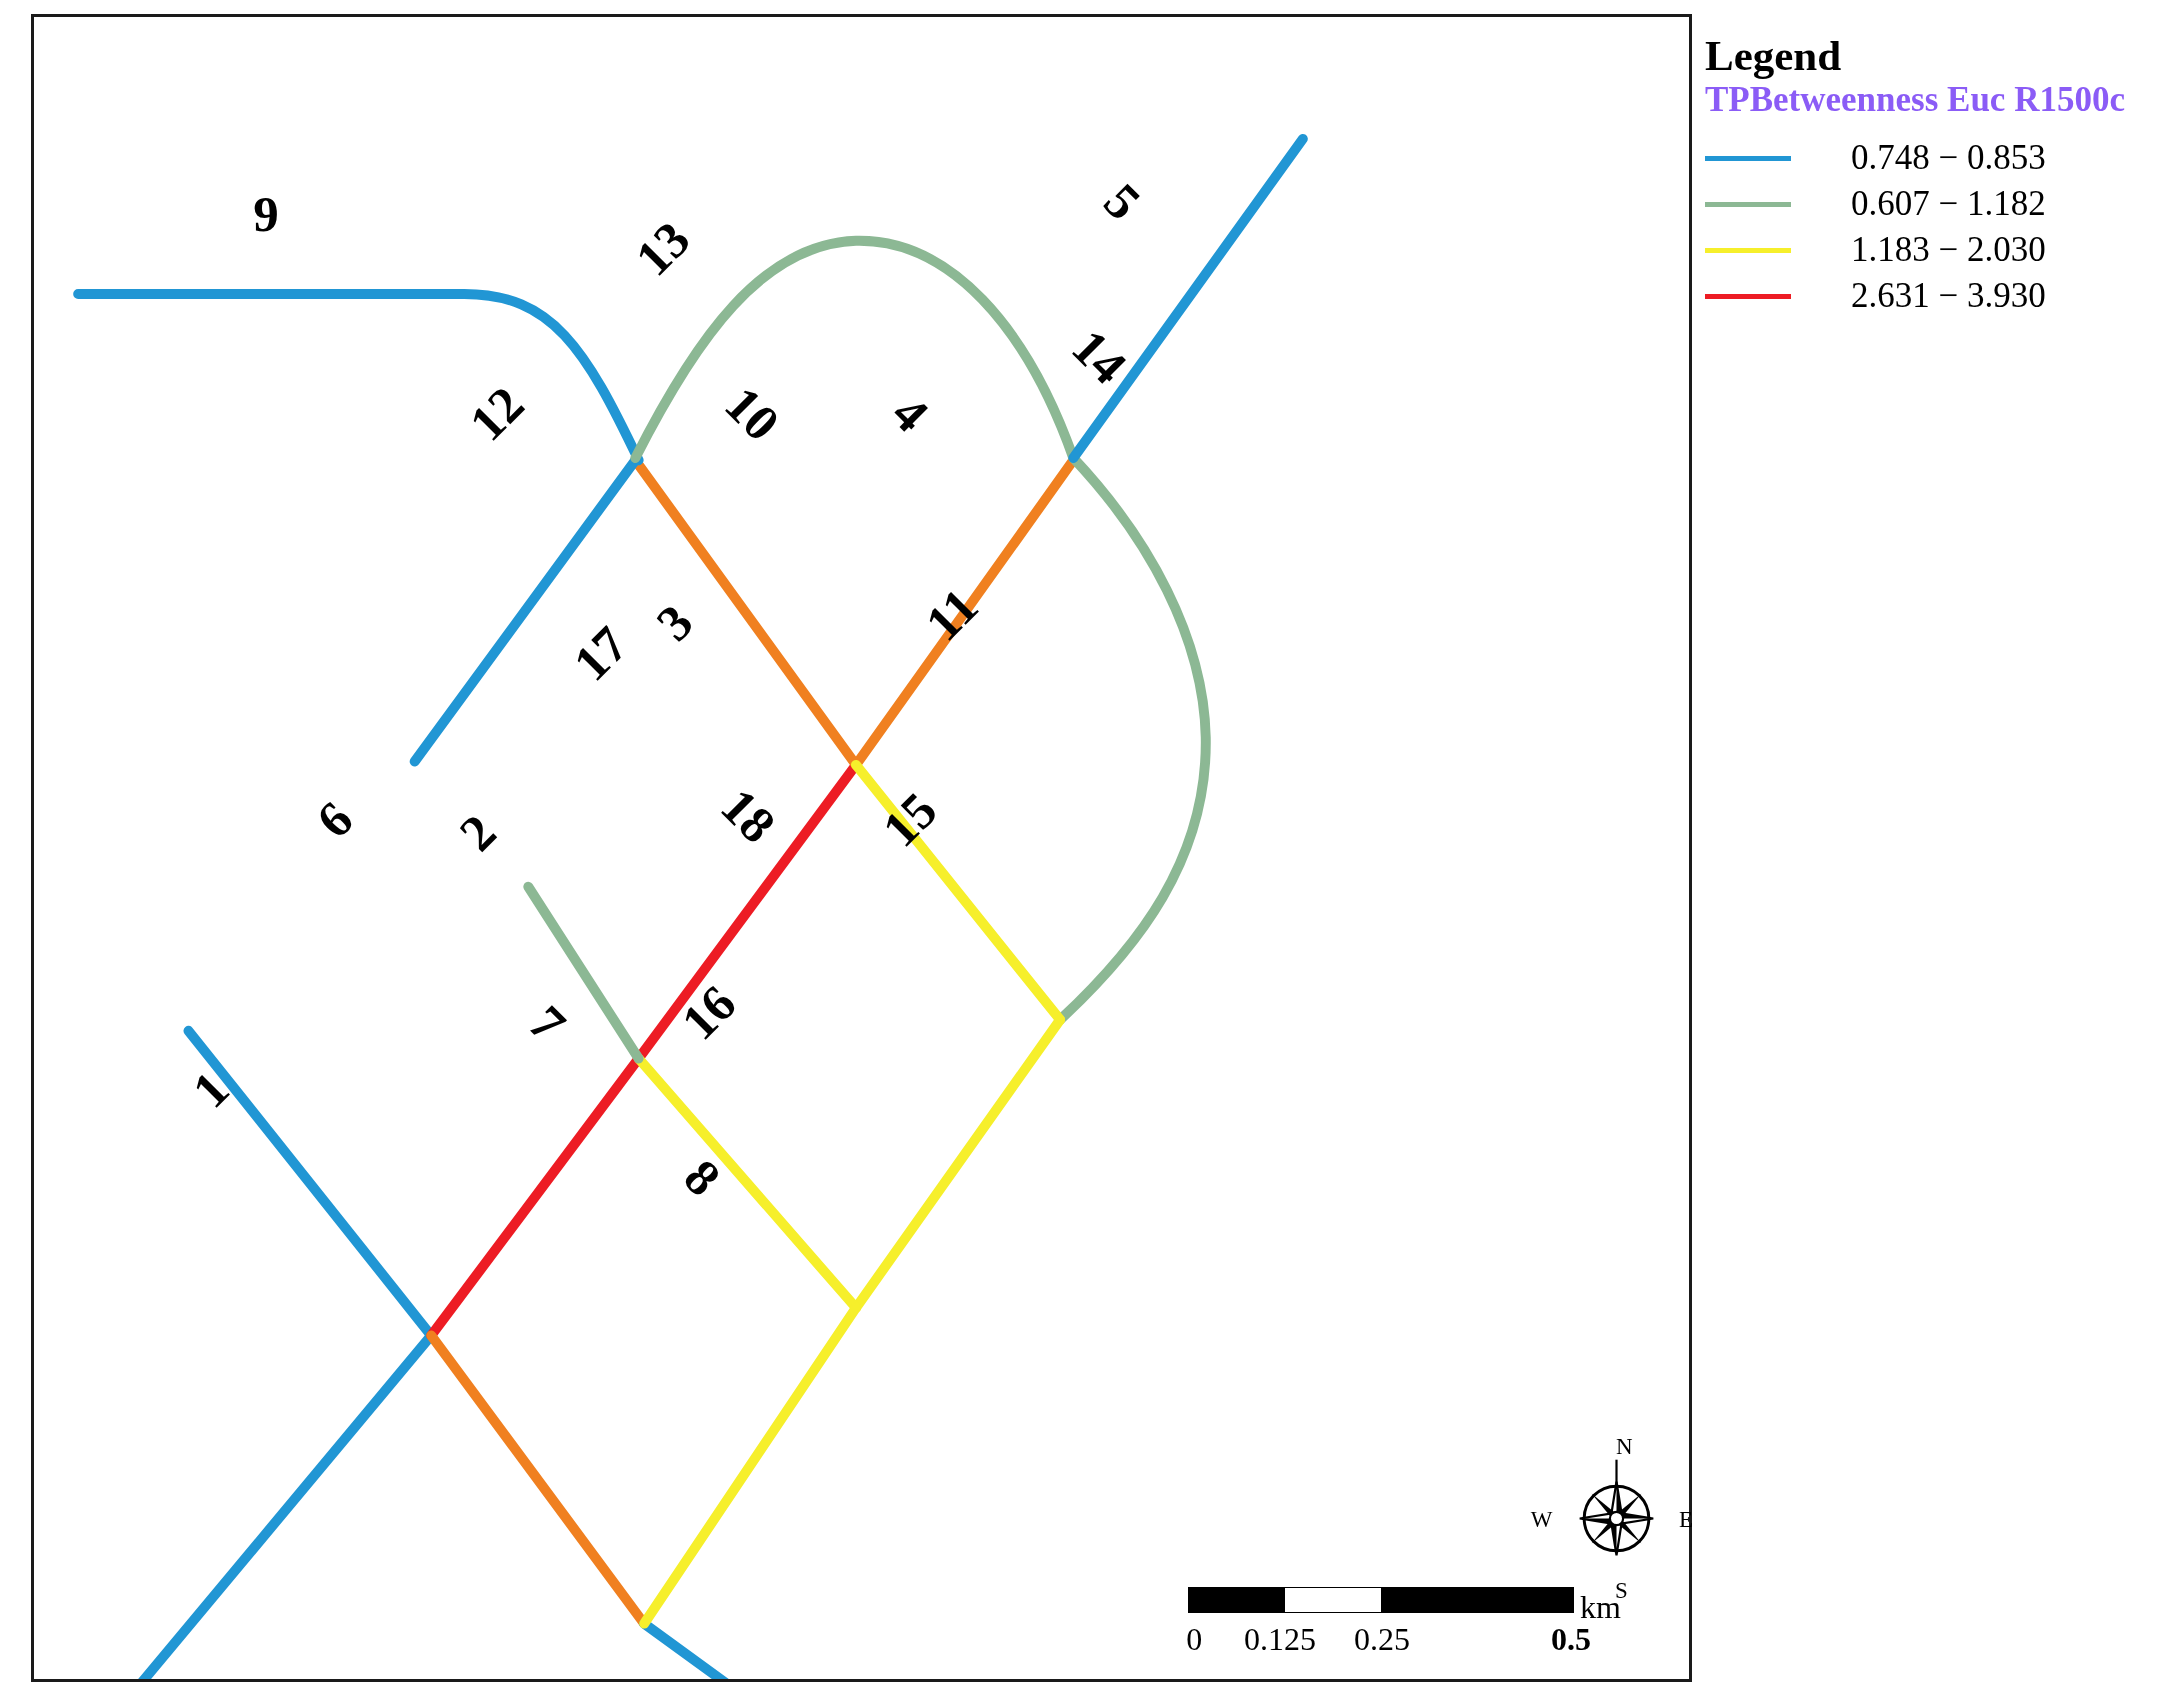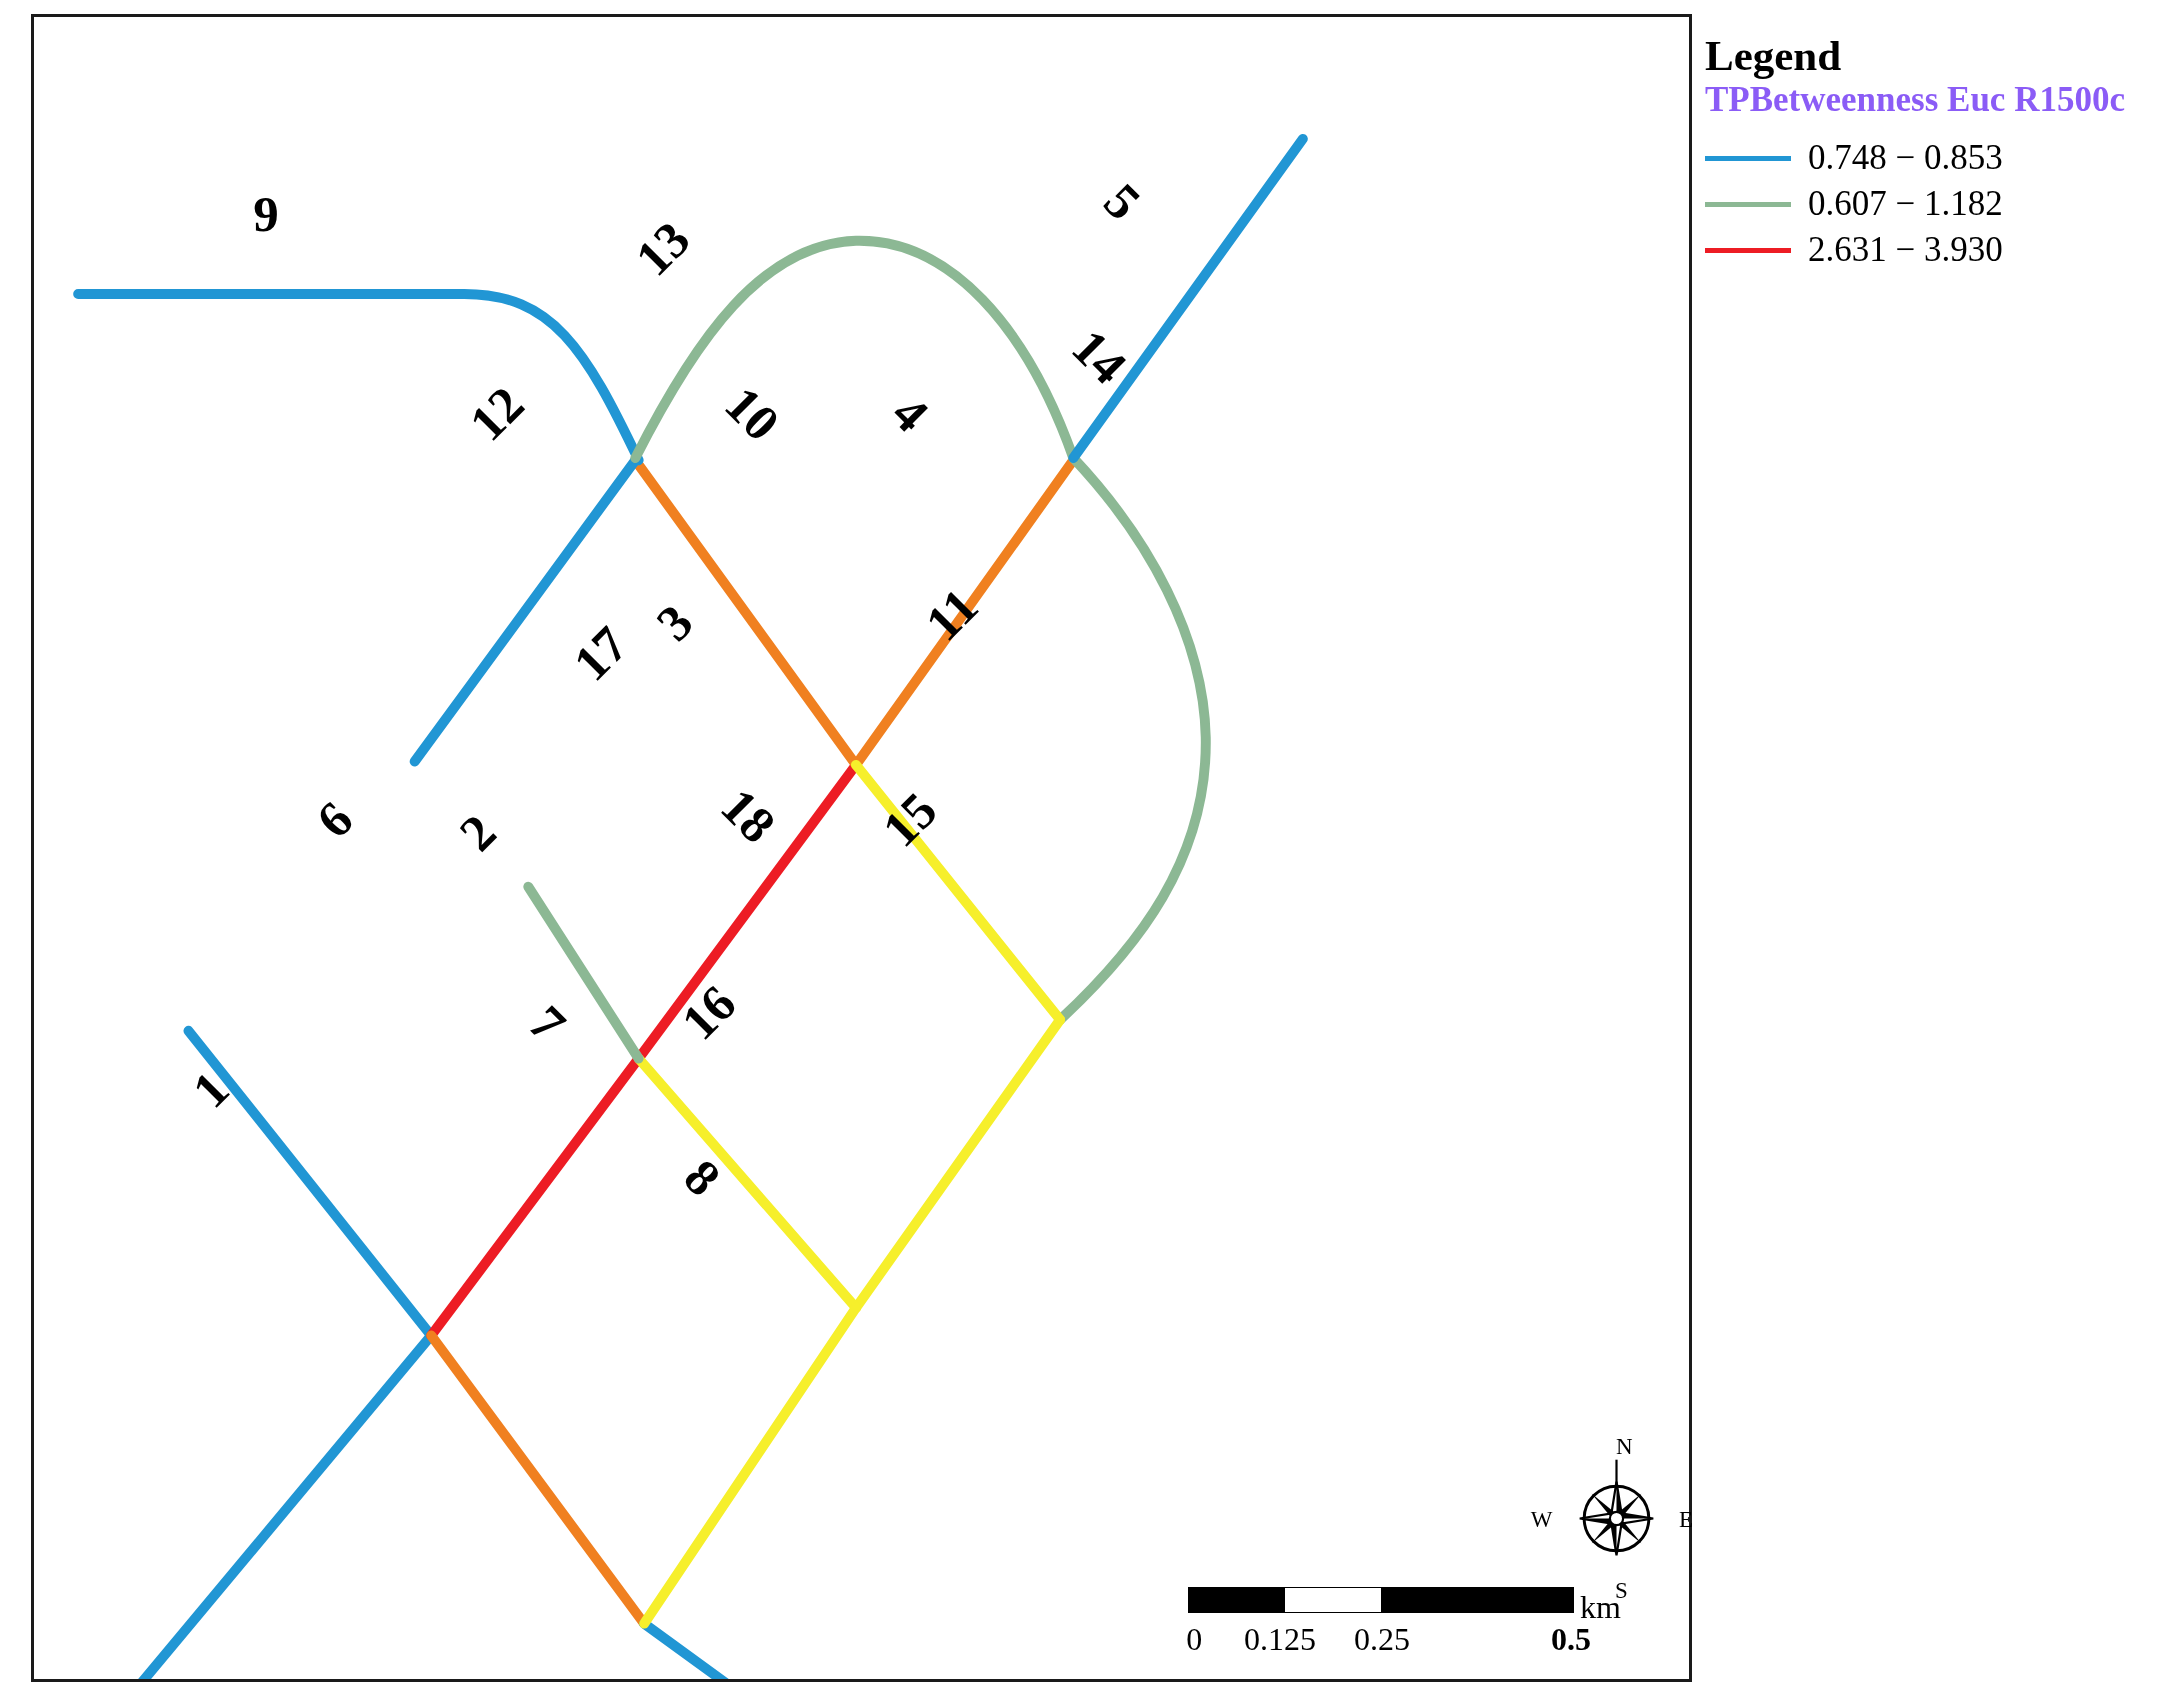--- a/index.html
+++ b/index.html
@@ -65,20 +65,21 @@
     font-weight: bold;
     font-size: 35px;
     color: #8b5cf6;
     margin-bottom: 15.4px;
     white-space: nowrap;
   }
   .legend-row {
     display: flex;
     align-items: center;
     height: 46px;
+    gap: 43px;
   }
   .legend-swatch {
     width: 86px;
     height: 5.4px;
     flex: 0 0 auto;
     margin-right: 17px;
   }
   .legend-text {
     font-family: "Liberation Serif", serif;
     font-size: 35px;
@@ -240,19 +241,23 @@
 
     <div class="legend-row">
       <div class="legend-swatch" style="background:#2196d4"></div>
       <div class="legend-text">0.748 − 0.853</div>
     </div>
     <div class="legend-row">
       <div class="legend-swatch" style="background:#8cb894"></div>
       <div class="legend-text">0.607 − 1.182</div>
     </div>
     <div class="legend-row">
+      <div class="legend-swatch" style="background:#f6ef2b"></div>
+      <div class="legend-text">1.183 − 2.030</div>
+    </div>
+    <div class="legend-row">
       <div class="legend-swatch" style="background:#ed1c24"></div>
       <div class="legend-text">2.631 − 3.930</div>
     </div>
   </div>
 
 </div>
 
 
 </body></html>

